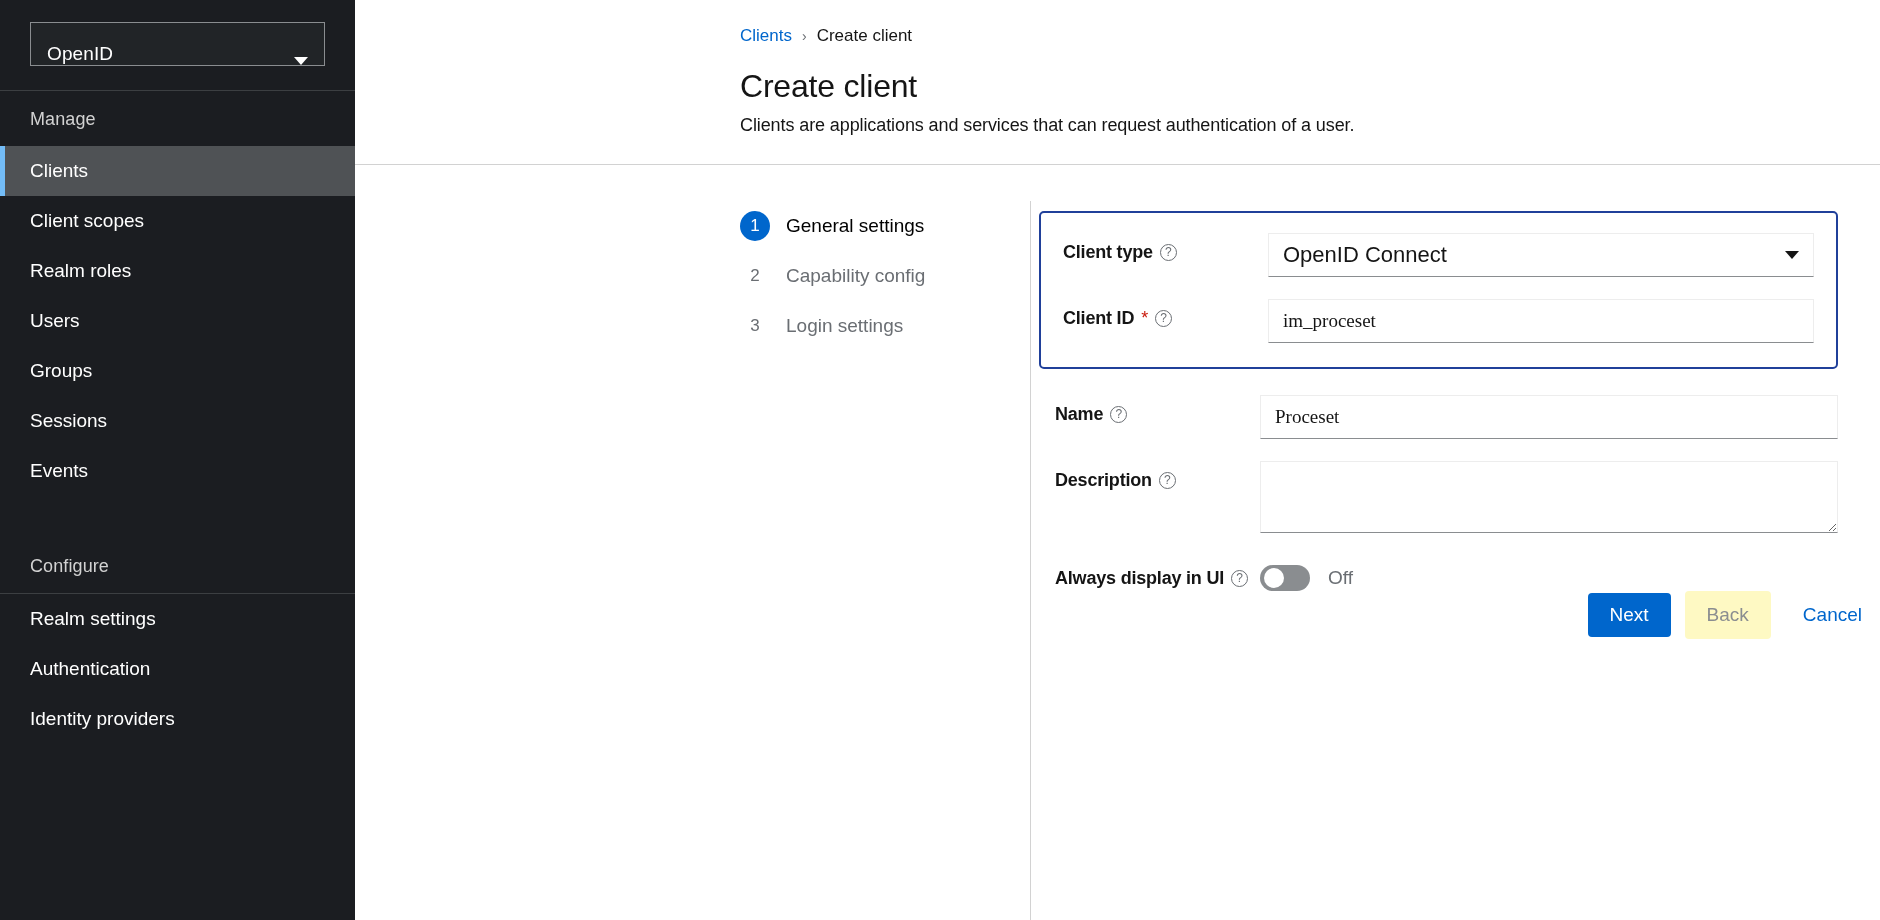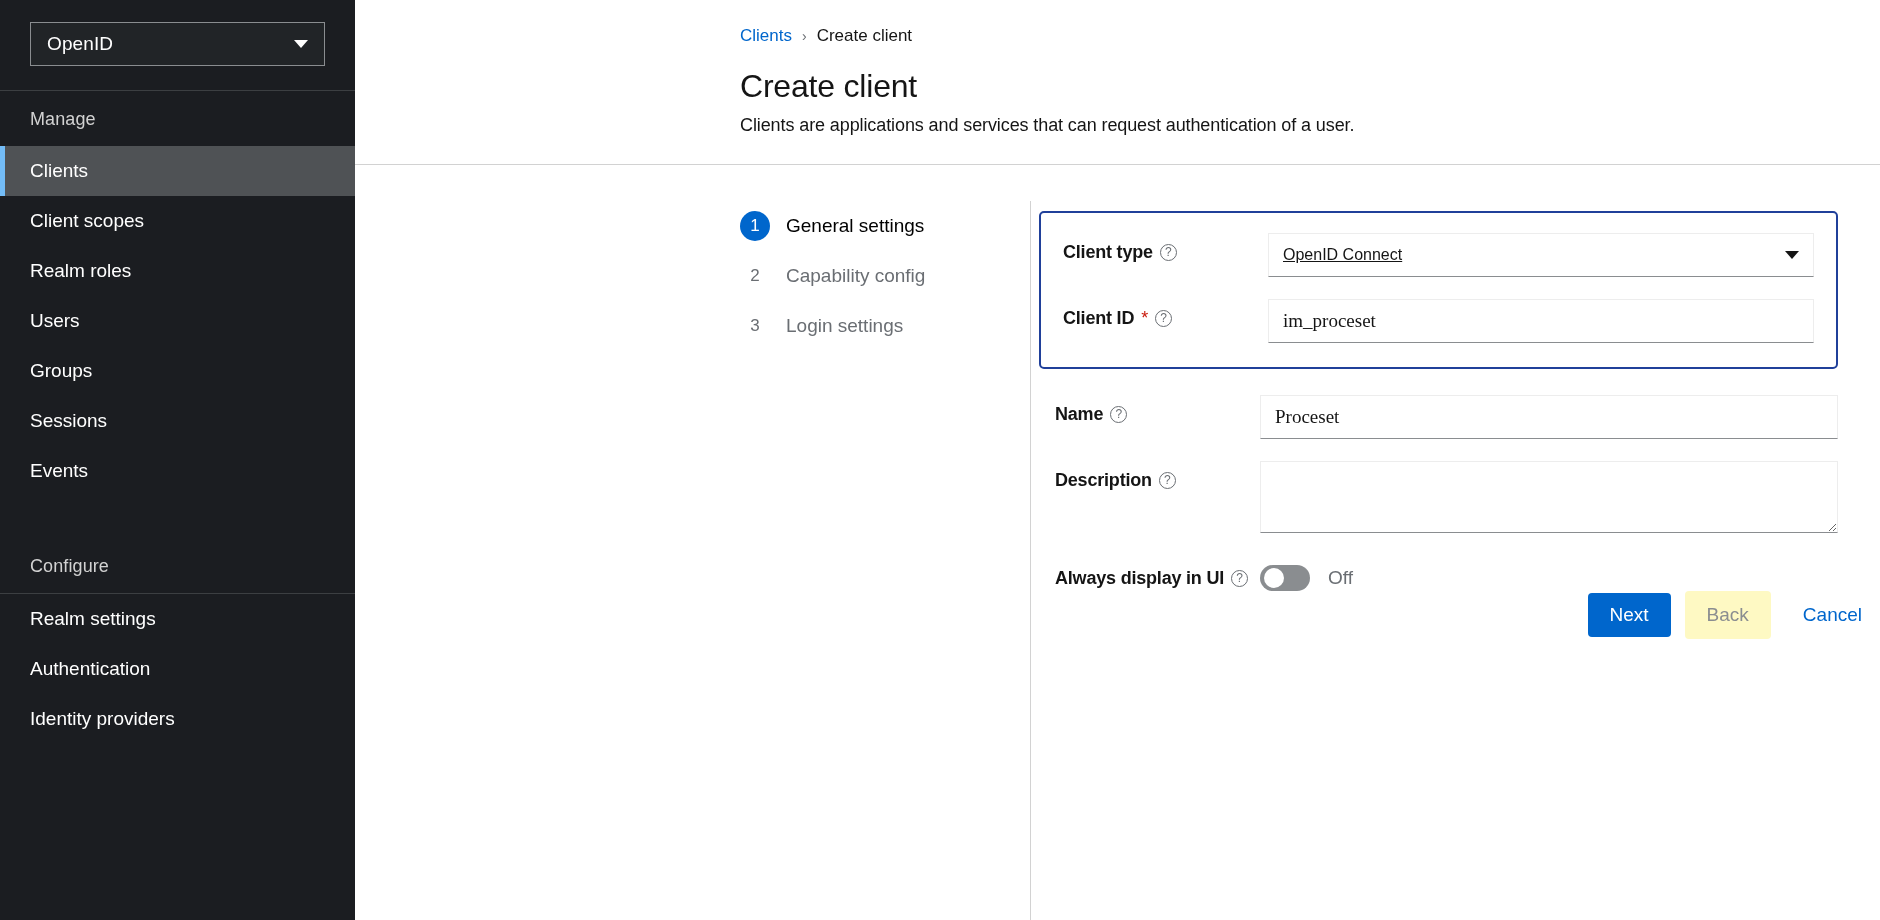--- a/index.html
+++ b/index.html
@@ -16,21 +16,21 @@
     width: 355px; height: 920px;
     background: #1b1d21;
     flex: 0 0 355px;
     display: flex; flex-direction: column;
   }
   .realm-wrap { padding: 22px 30px 24px 30px; }
   .realm-select {
     height: 44px;
     border: 1px solid #8a8d90;
     background: #212427;
-    display: flex; align-items: center; justify-content: space-between;
+    display: flex; align-items: flex-end; justify-content: space-between;
     padding: 0 16px 0 16px;
     cursor: pointer;
   }
   .realm-select .rs-label {
     color: #ffffff; font-size: 19px; letter-spacing: .1px;
   }
   .caret-white {
     width: 0; height: 0;
     border-left: 7px solid transparent;
     border-right: 7px solid transparent;
@@ -126,21 +126,21 @@
     background: #ffffff; font-size: 19px; color: #151515;
     padding: 0 14px; font-family: Liberation Serif, serif;
     outline: none;
   }
   .pf-select {
     width: 100%; height: 44px;
     border: 1px solid #ededed; border-bottom: 1px solid #8a8d90;
     background: #ffffff; display: flex; align-items: center;
     justify-content: space-between; padding: 0 14px; cursor: pointer;
   }
-  .pf-select-value { font-size: 16px; color: #151515; text-decoration: underline; }
+  .pf-select-value { font-size: 22px; color: #151515; }
   .caret-dark {
     width: 0; height: 0;
     border-left: 7px solid transparent;
     border-right: 7px solid transparent;
     border-top: 8px solid #151515;
   }
   .outer-rows { margin: 26px 42px 0 24px; }
   .pf-textarea {
     width: 100%; height: 72px; resize: vertical;
     border: 1px solid #ededed; border-bottom: 1px solid #8a8d90;

